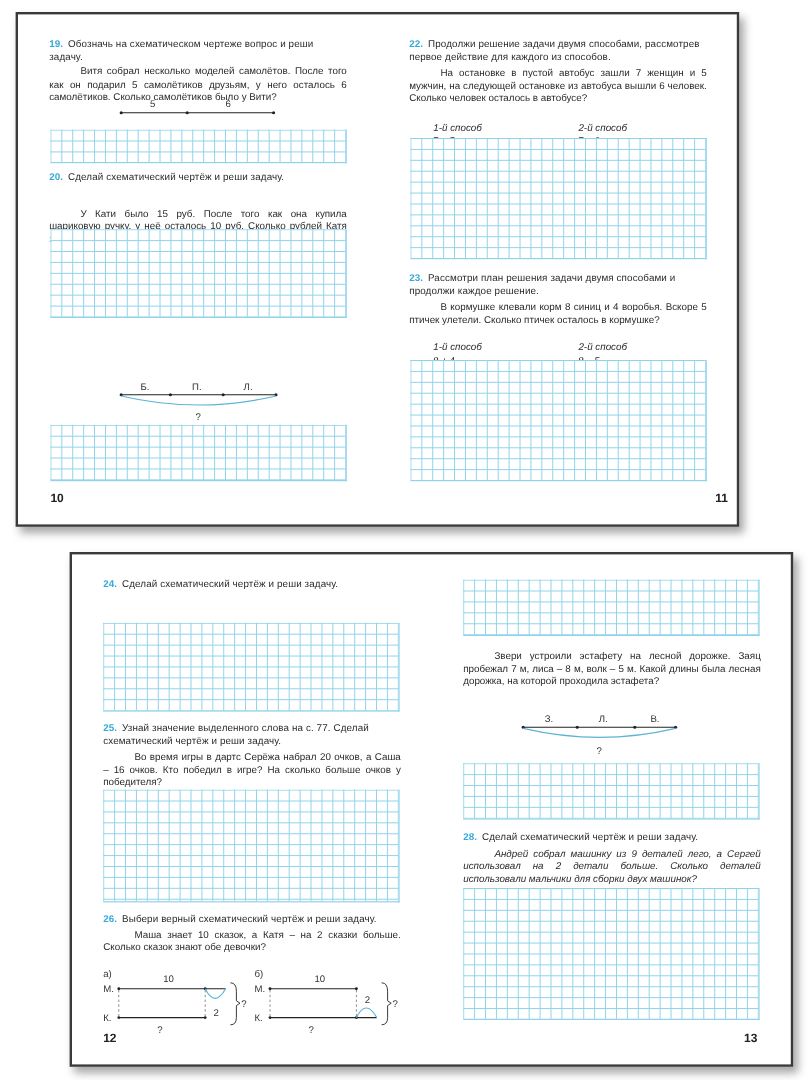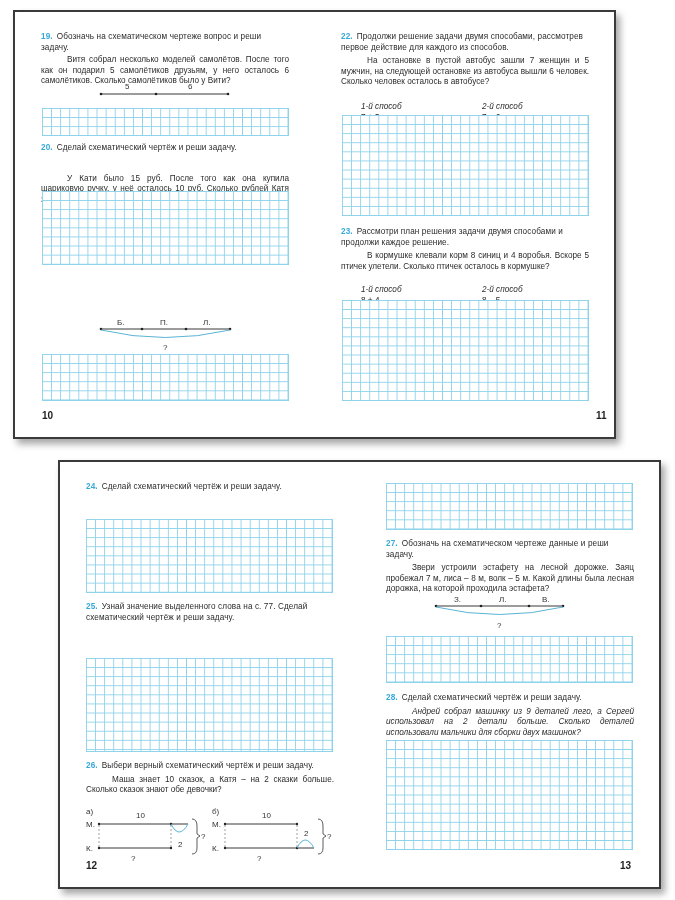--- a/index.html
+++ b/index.html
@@ -127,20 +127,21 @@
       <div class="task-head">
         <span class="task-num">24.</span><span>Сделай схематический чертёж и реши задачу.</span>
       </div>
     </div>
     <div class="grid" style="left:26px;top:57px;width:246px;height:73px;"></div>
 
     <div class="abs" style="left:26px;top:140px;width:248px;">
       <div class="task-head">
         <span class="task-num">25.</span><span>Узнай значение выделенного слова на с. 77. Сделай схематический чертёж и реши задачу.</span>
       </div>
+      <div class="task-text" style="margin-top:3px;">Во время игры в дартс Серёжа набрал 20 очков, а Саша – 16 очков. Кто победил в игре? На сколько больше очков у победителя?</div>
     </div>
     <div class="grid" style="left:26px;top:196px;width:246px;height:93px;"></div>
 
     <div class="abs" style="left:26px;top:299px;width:248px;">
       <div class="task-head">
         <span class="task-num">26.</span><span>Выбери верный схематический чертёж и реши задачу.</span>
       </div>
       <div class="task-text" style="margin-top:3px;">Маша знает 10 сказок, а Катя – на 2 сказки больше. Сколько сказок знают обе девочки?</div>
     </div>
 
@@ -185,23 +186,20 @@
       <text x="117" y="33">?</text>
     </svg>
 
     <div class="abs page-num" style="left:26px;top:398px;">12</div>
   </div>
 
   <div class="page" style="left:300px;width:300px;">
     <div class="grid" style="left:26px;top:21px;width:246px;height:46px;"></div>
 
     <div class="abs" style="left:26px;top:77px;width:248px;">
-      <div class="task-head">
-        <span class="task-num">27.</span><span>Обозначь на схематическом чертеже данные и реши задачу.</span>
-      </div>
       <div class="task-text" style="margin-top:3px;">Звери устроили эстафету на лесной дорожке. Заяц пробежал 7 м, лиса – 8 м, волк – 5 м. Какой длины была лесная дорожка, на которой проходила эстафета?</div>
     </div>
     <svg class="abs" style="left:70px;top:131px;" width="150" height="40">
       <line x1="6" y1="13" x2="133" y2="13" stroke="#222" stroke-width="0.9"></line>
       <circle cx="6" cy="13" r="1.3" fill="#222"></circle>
       <circle cx="51" cy="13" r="1.3" fill="#222"></circle>
       <circle cx="99" cy="13" r="1.3" fill="#222"></circle>
       <circle cx="133" cy="13" r="1.3" fill="#222"></circle>
       <path d="M6 14 Q70 29 133 14" fill="none" stroke="#5ab4d6" stroke-width="1"></path>
       <text x="24" y="9">З.</text>

